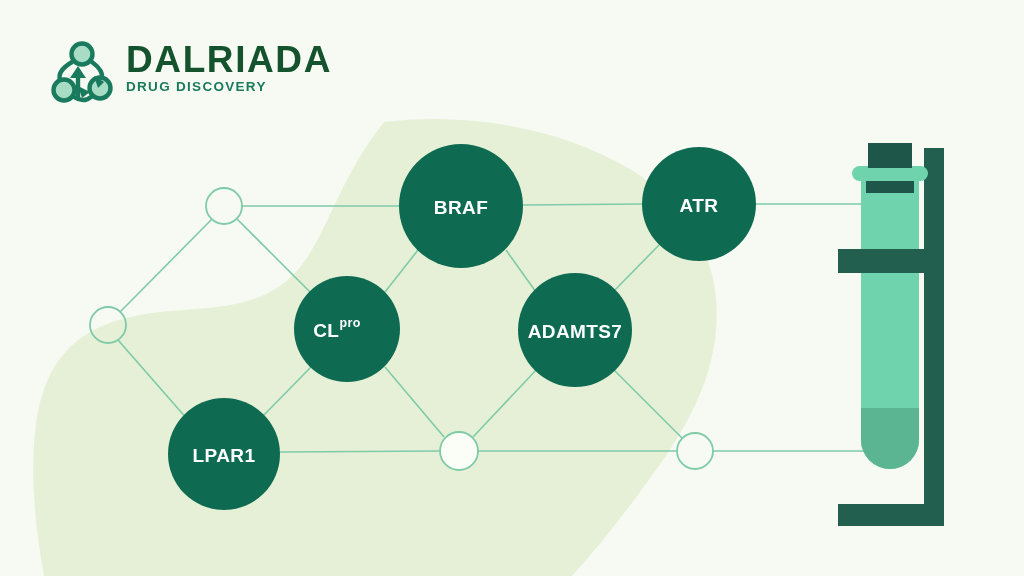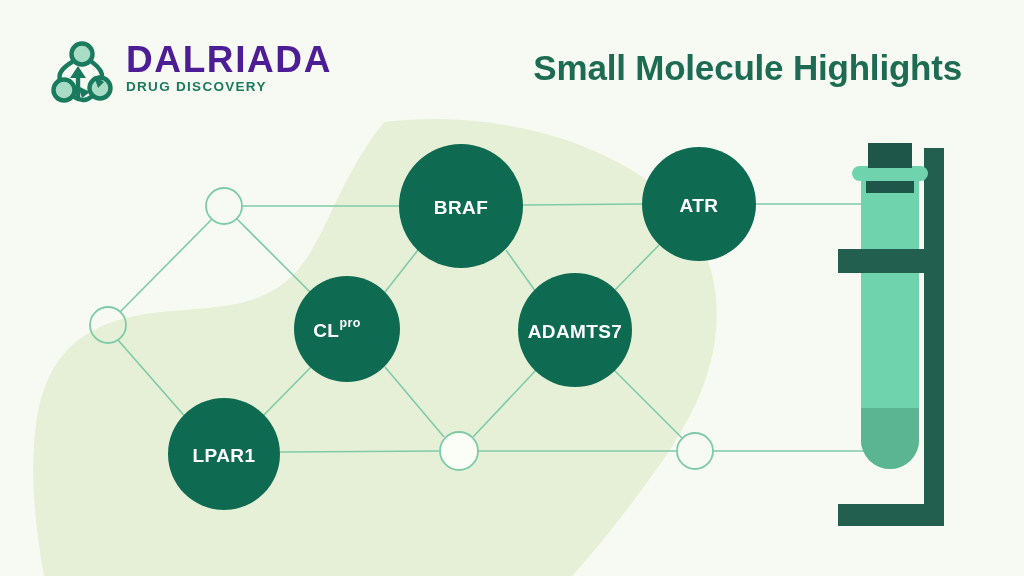--- a/index.html
+++ b/index.html
@@ -82,21 +82,21 @@
     flex-direction: column;
     margin-top: 4px;
   }
 
   #brand-name {
     font-family: "Liberation Sans", sans-serif;
     font-weight: bold;
     font-size: 37px;
     line-height: 0.96;
     letter-spacing: 1.6px;
-    color: #4c1d95;
+    color: #14532d;
   }
 
   #brand-tagline-1 {
     font-family: "Liberation Sans", sans-serif;
     font-weight: bold;
     font-size: 12.5px;
     letter-spacing: 1.6px;
     color: #7ec8a8;
     margin-top: 3px;
   }
@@ -240,16 +240,15 @@
           <path d="M 42,52 L 30,46 L 34,58 Z"></path>
         </g>
       </svg>
 
       <div id="logo-text">
         <div id="brand-name">DALRIADA</div>
         <div id="brand-tagline-2">DRUG DISCOVERY</div>
       </div>
     </div>
 
-    <div id="page-title">Small Molecule Highlights</div>
   </div>
 
 </div>
 
 </body></html>

